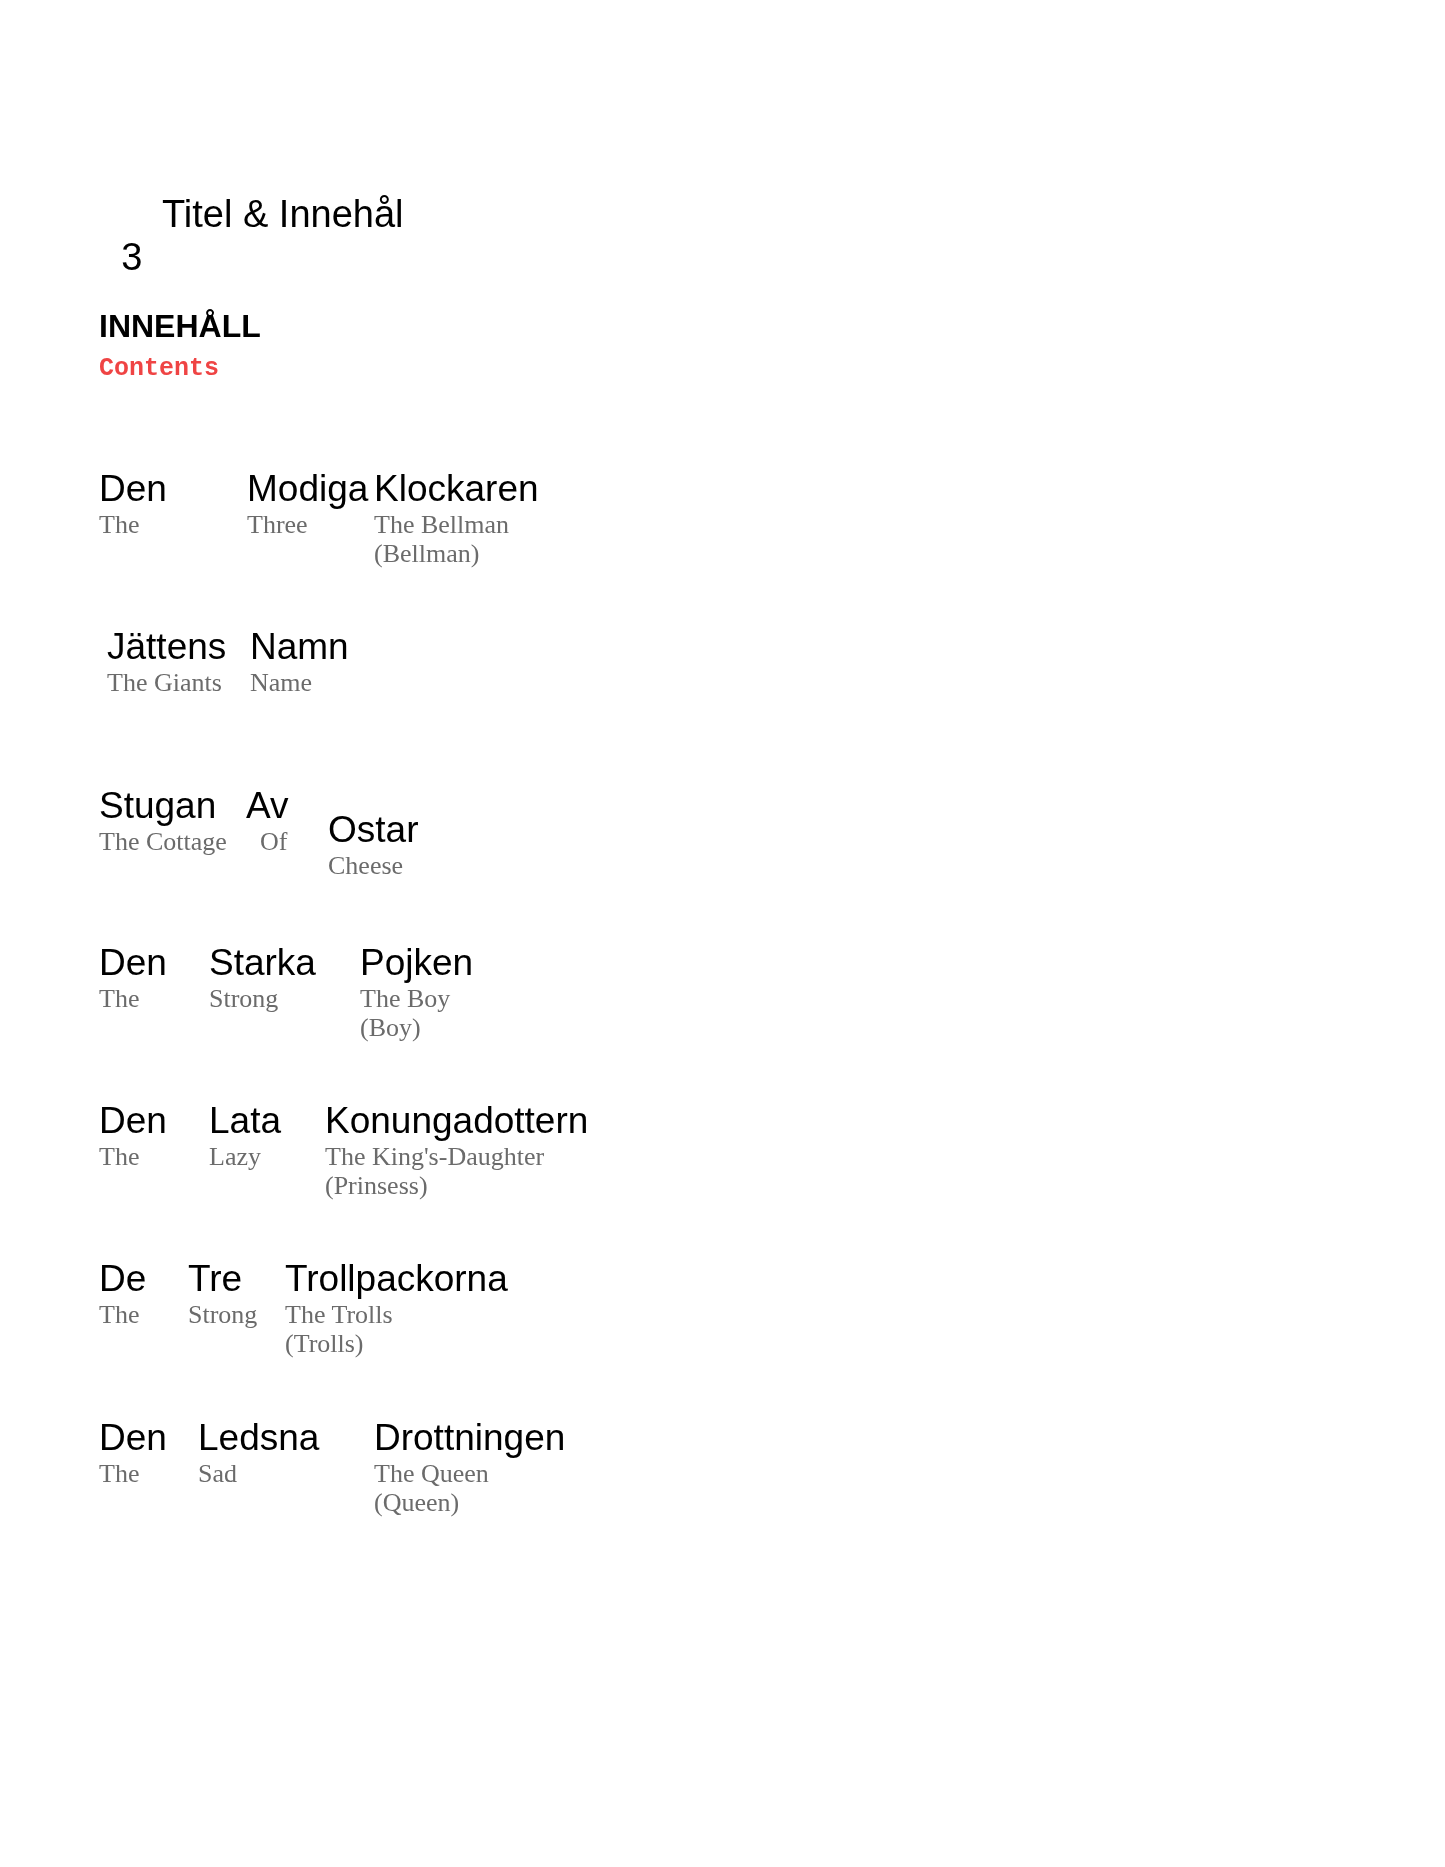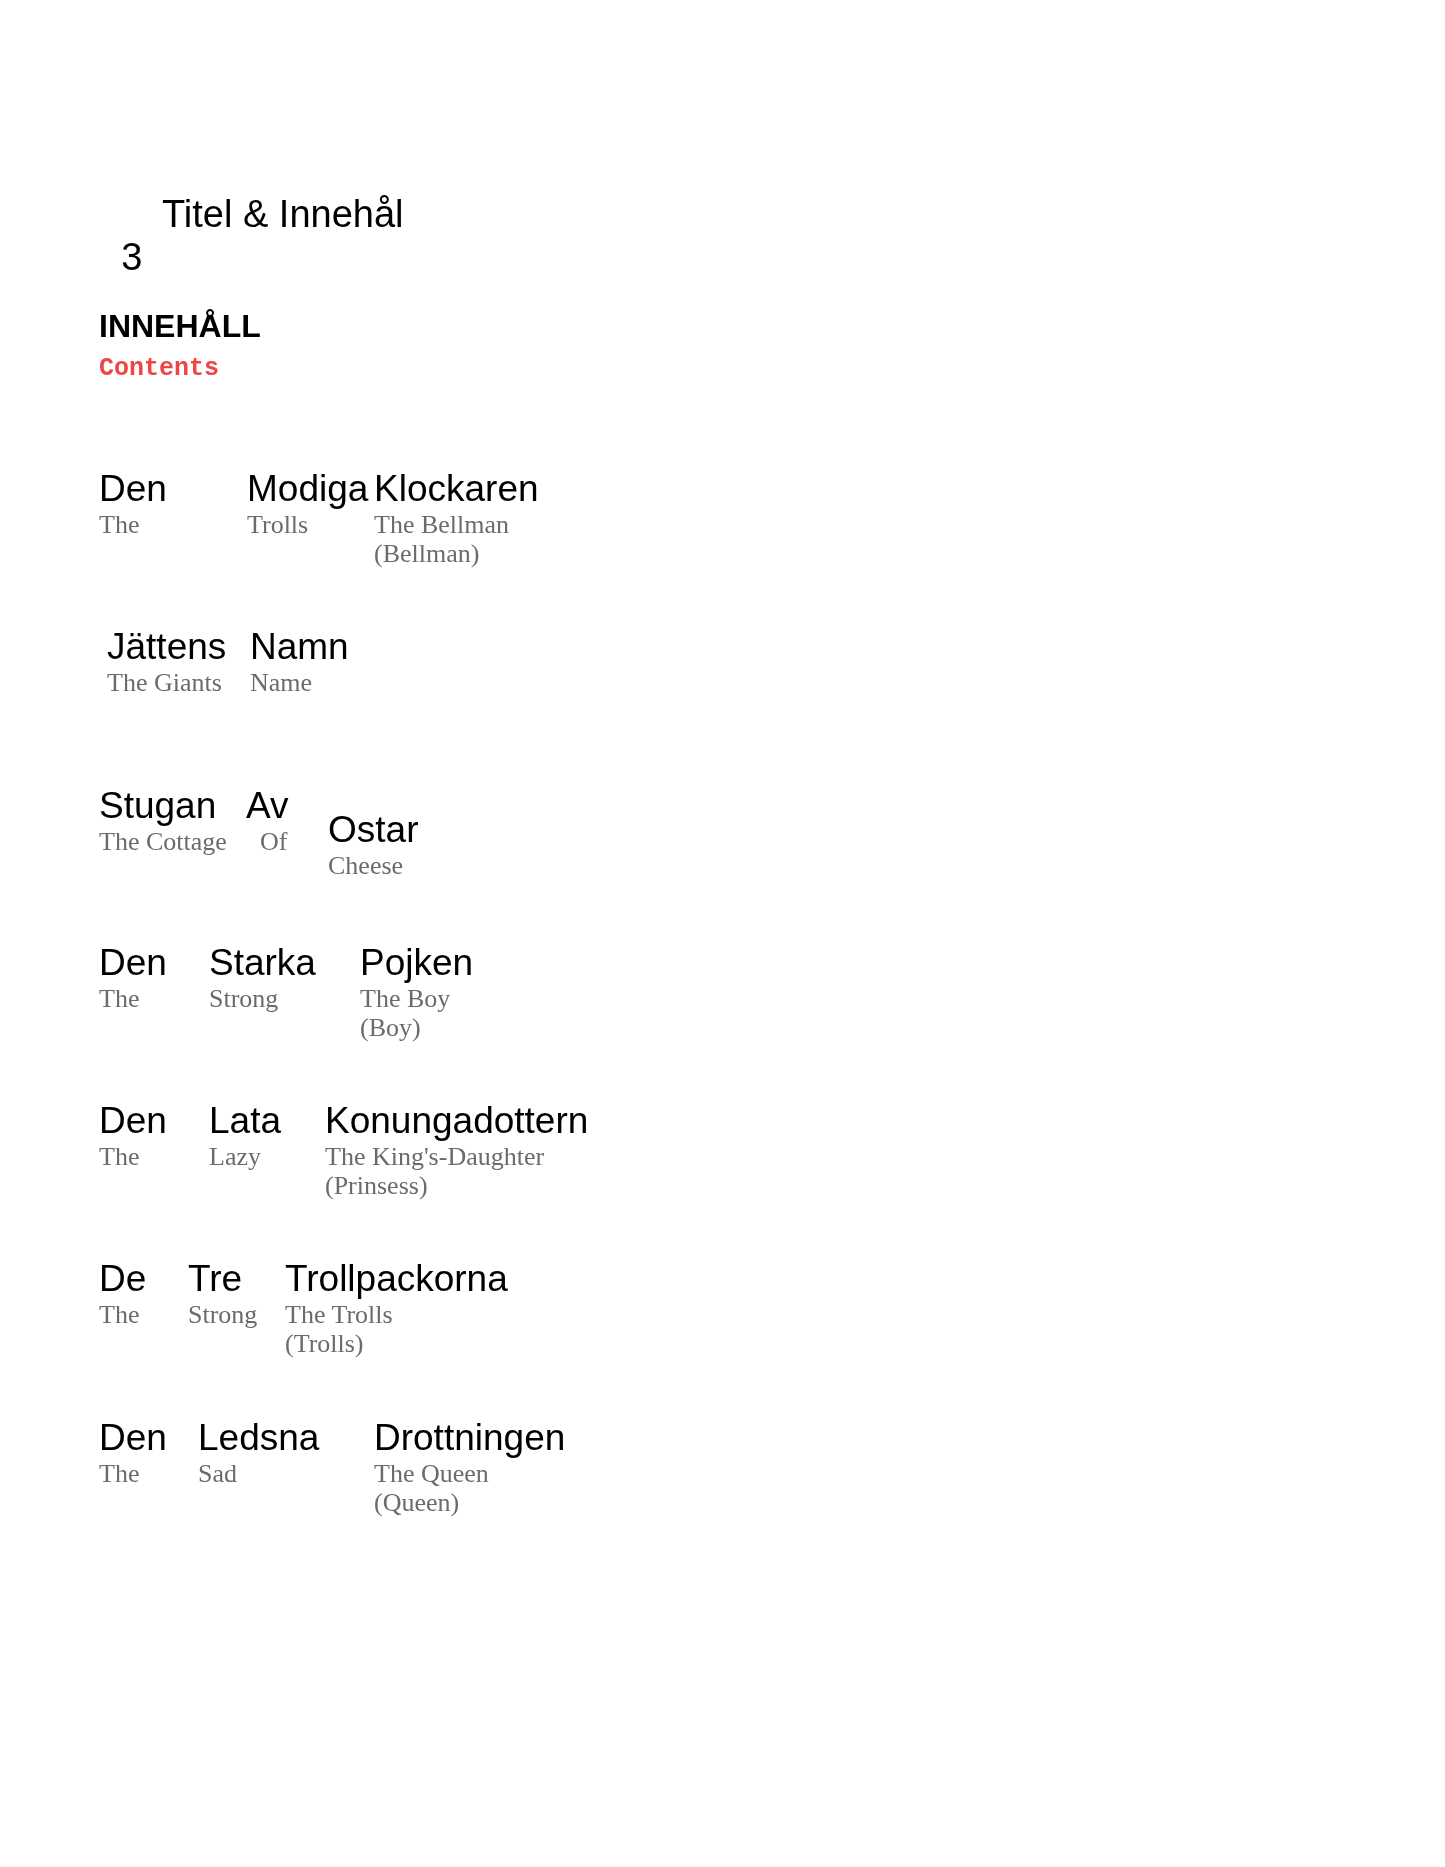--- a/index.html
+++ b/index.html
@@ -24,21 +24,21 @@
 <div class="abs h-main" style="left:99px; top:308px;">INNEHÅLL</div>
 <div class="abs h-sub" style="left:99px; top:354px;">Contents</div>
 
 <div class="row" style="top:468px;">
   <div class="word" style="left:99px;">
     <div class="sv">Den</div>
     <div class="en">The</div>
   </div>
   <div class="word" style="left:223px;margin-left:24px;">
     <div class="sv">Modiga</div>
-    <div class="en">Trolls</div>
+    <div class="en">Three</div>
   </div>
   <div class="word" style="left:374px;">
     <div class="sv">Klockaren</div>
     <div class="en">The Bellman</div>
     <div class="en">(Bellman)</div>
   </div>
 </div>
 
 <div class="row" style="top:626px;">
   <div class="word" style="left:99px;margin-left:8px;">

